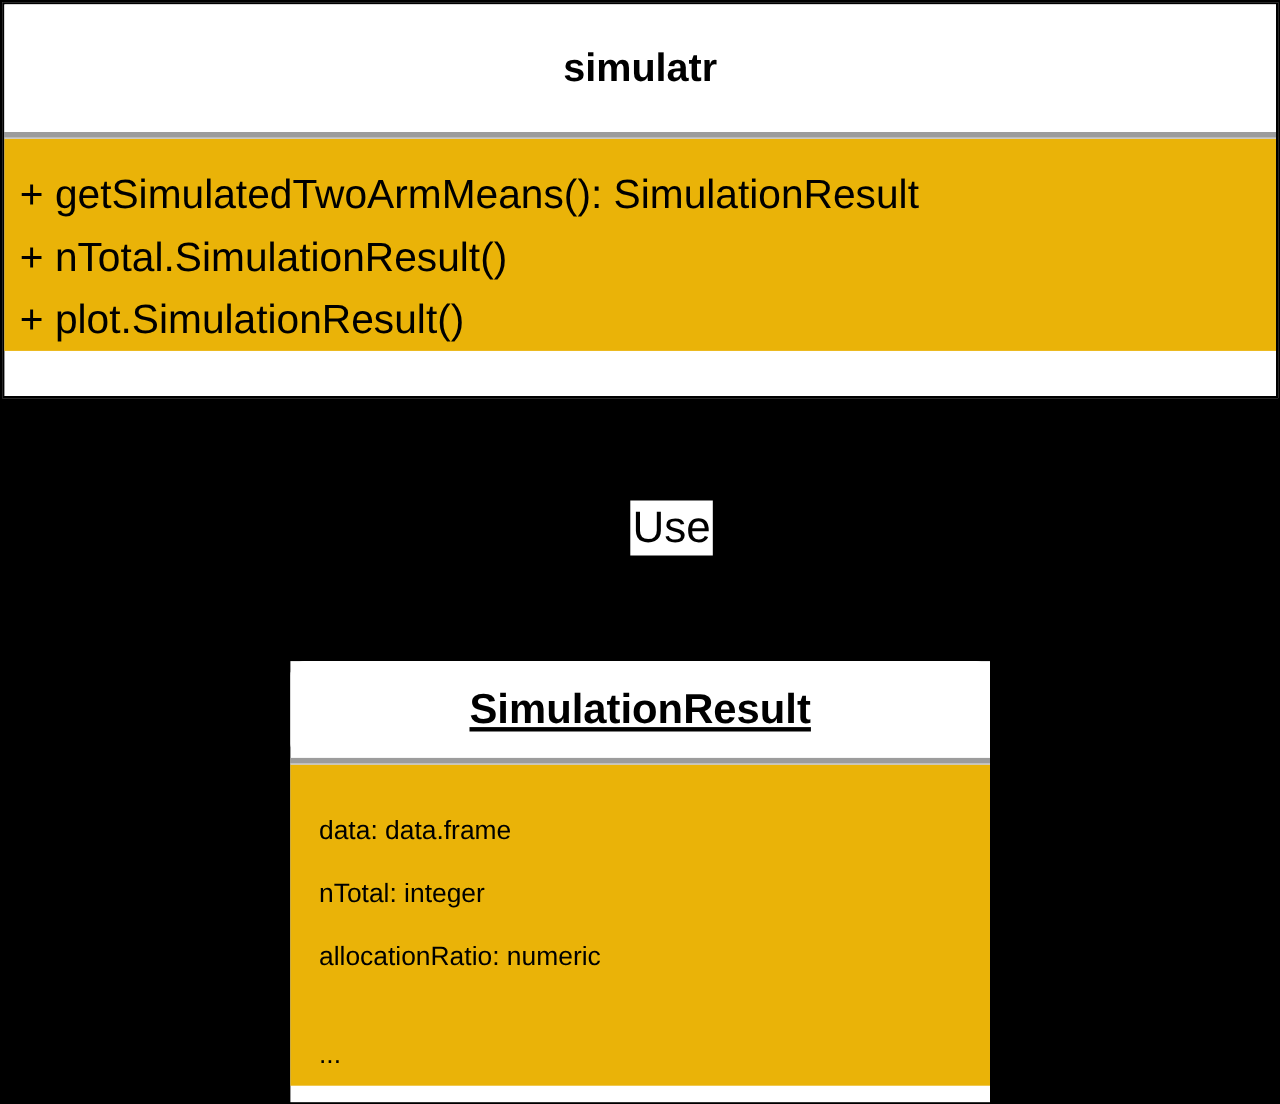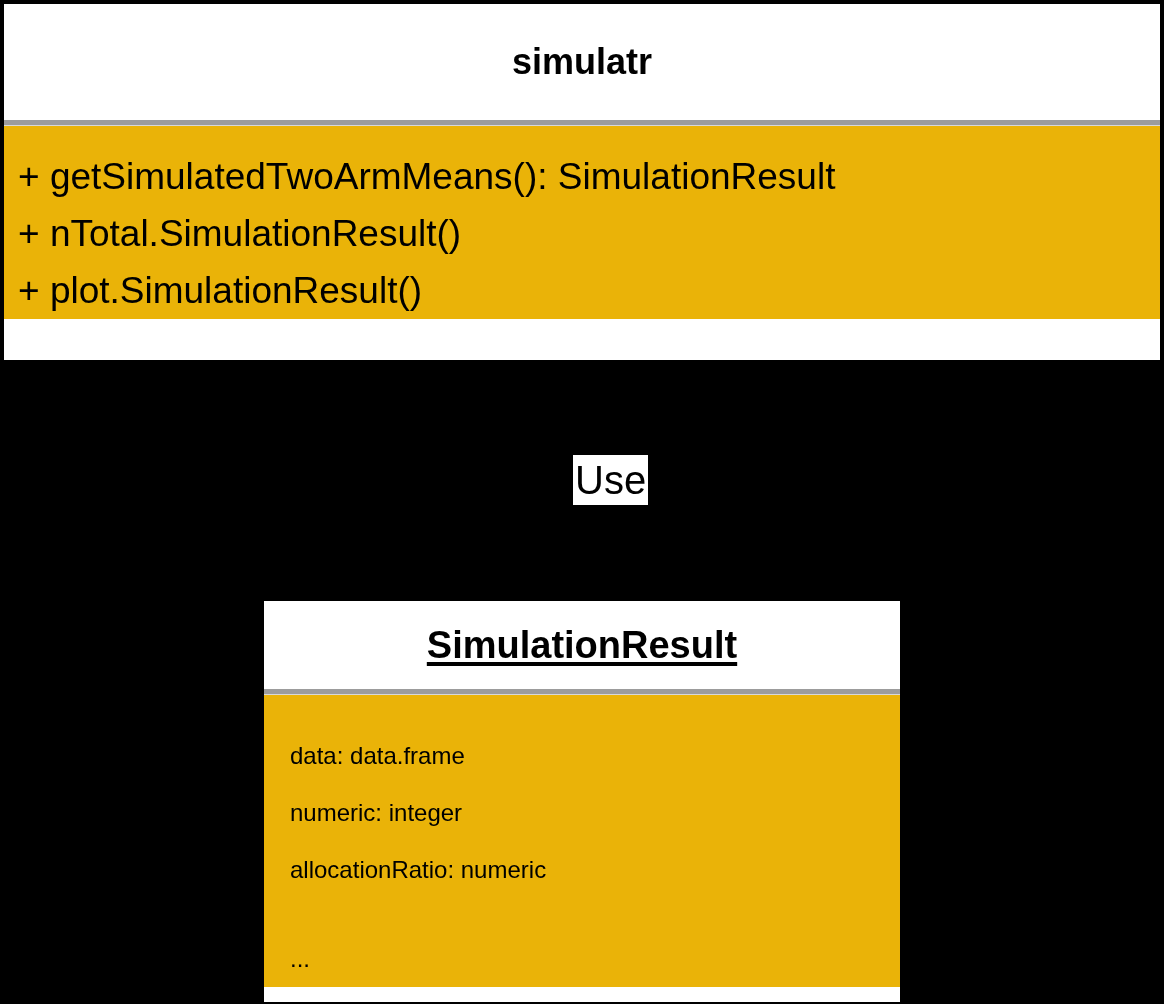--- a/index.html
+++ b/index.html
@@ -164,19 +164,19 @@
 
   <div class="relationship-label">Use</div>
 
   <div class="uml-class" id="class-simulationresult">
     <div class="uml-header">
       <div class="uml-name">SimulationResult</div>
     </div>
     <div class="uml-separator"></div>
     <div class="uml-compartment">
       <div class="uml-feature">data: data.frame</div>
-      <div class="uml-feature">numeric: integer</div>
+      <div class="uml-feature">nTotal: integer</div>
       <div class="uml-feature">allocationRatio: numeric</div>
       <div class="uml-feature is-ellipsis">...</div>
     </div>
   </div>
 
 </div>
 
 </body></html>

